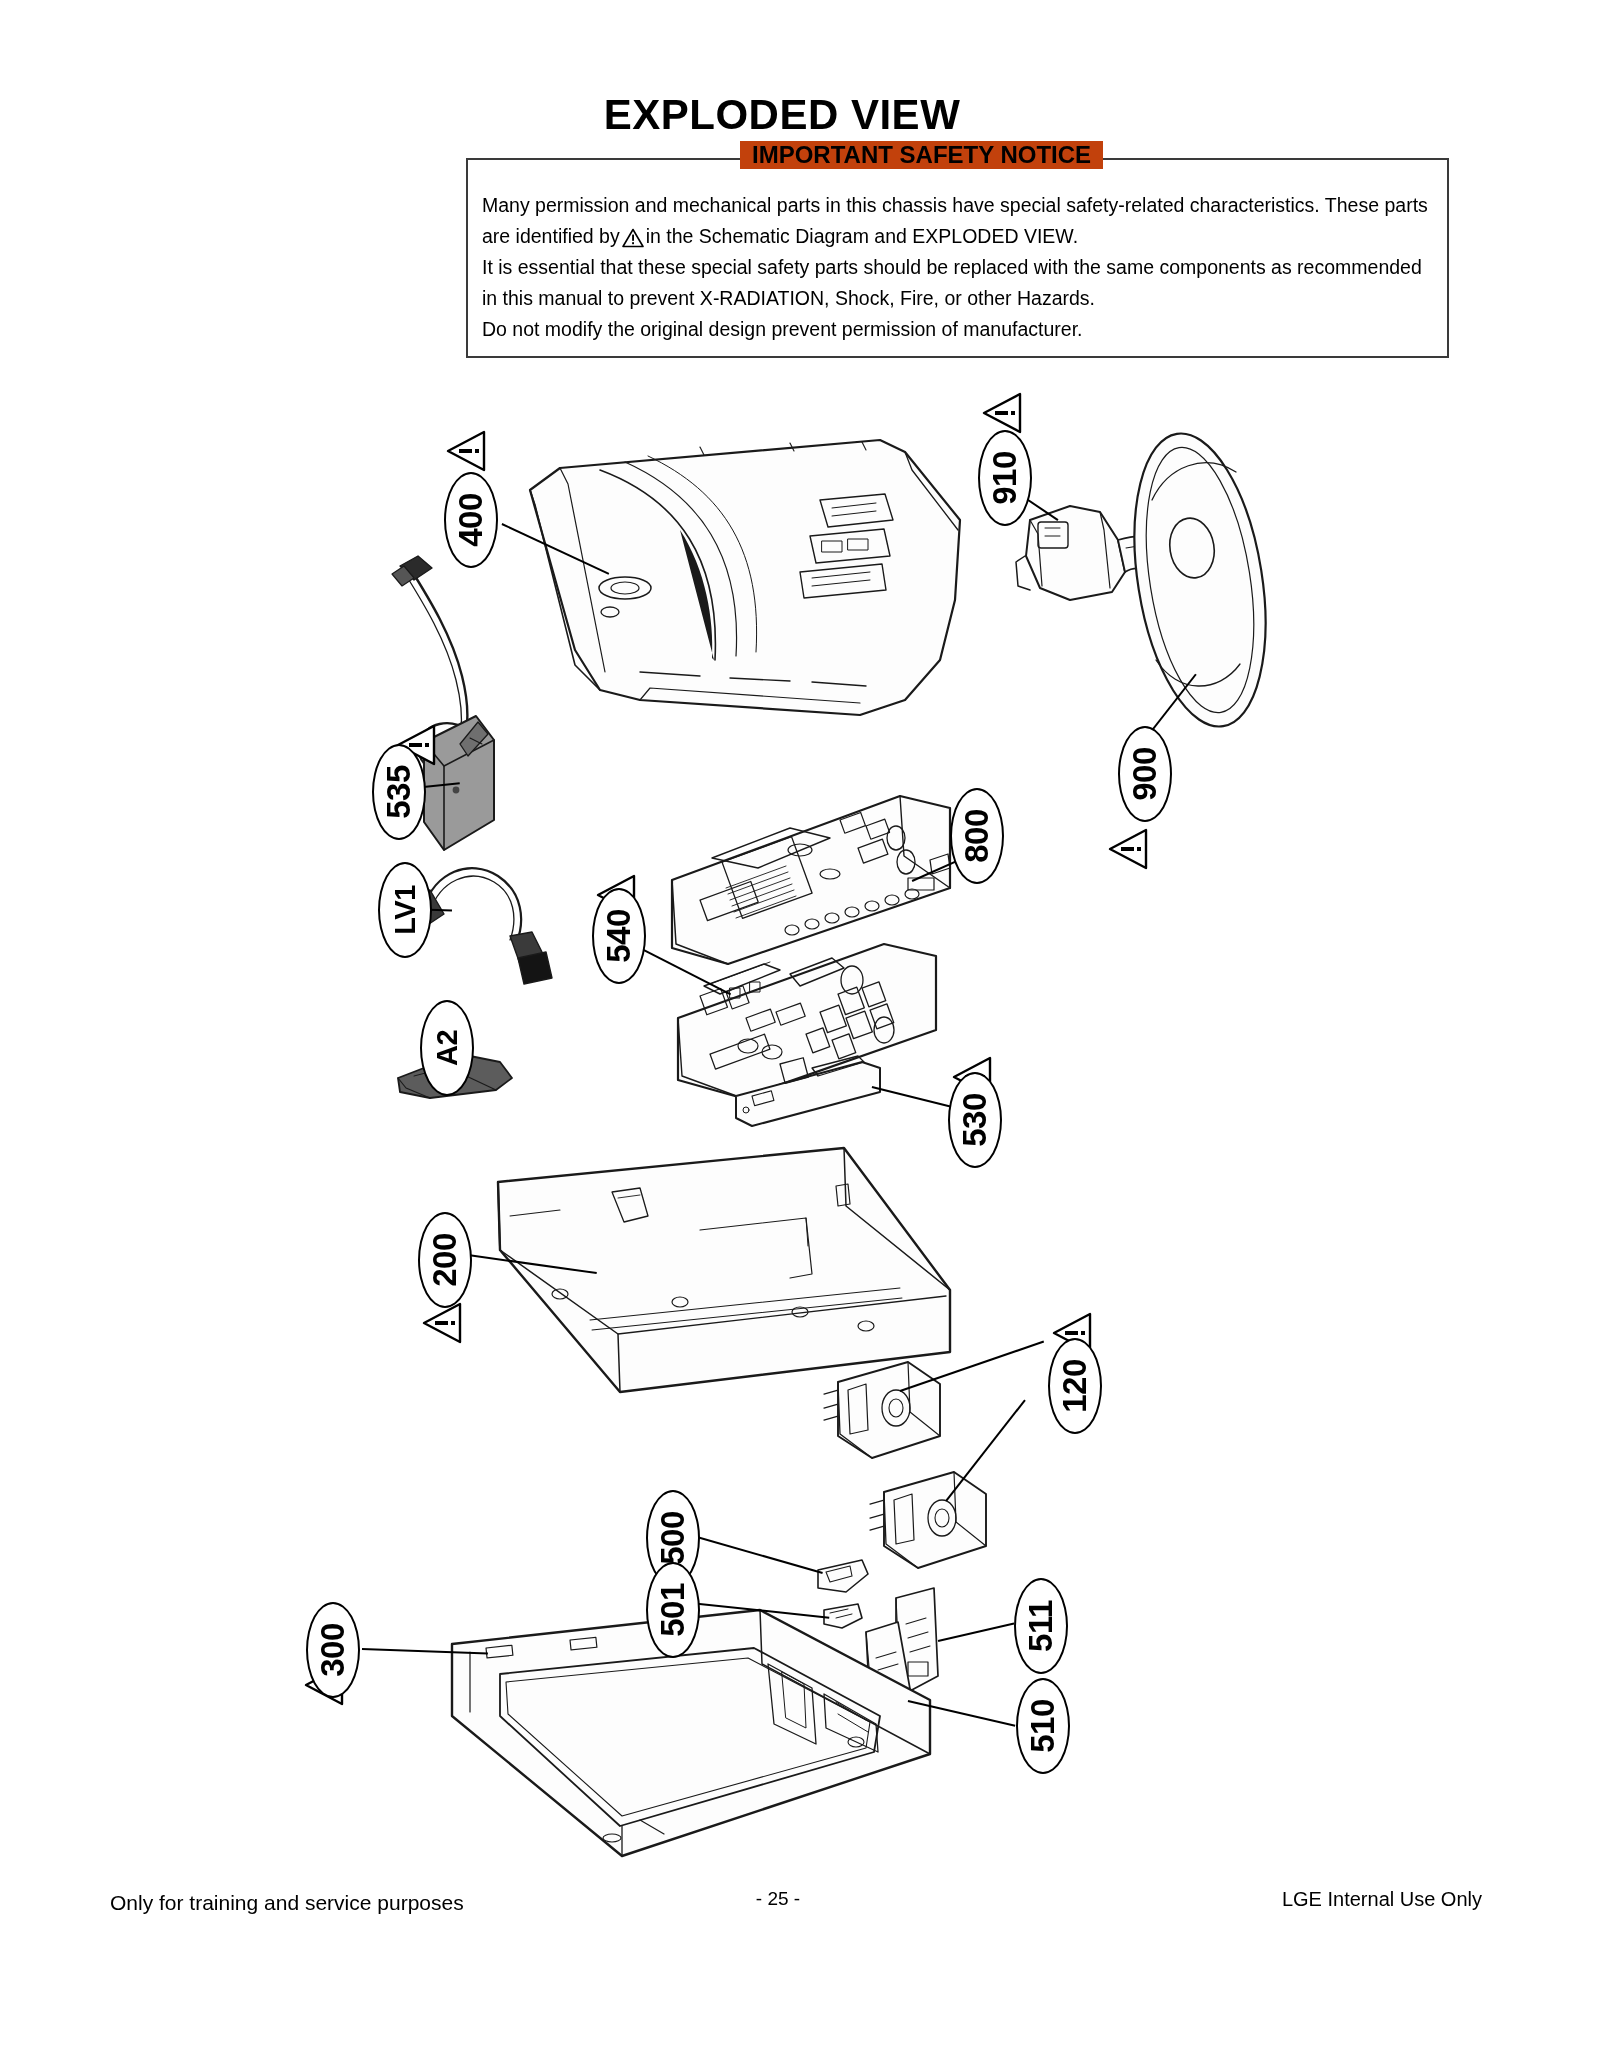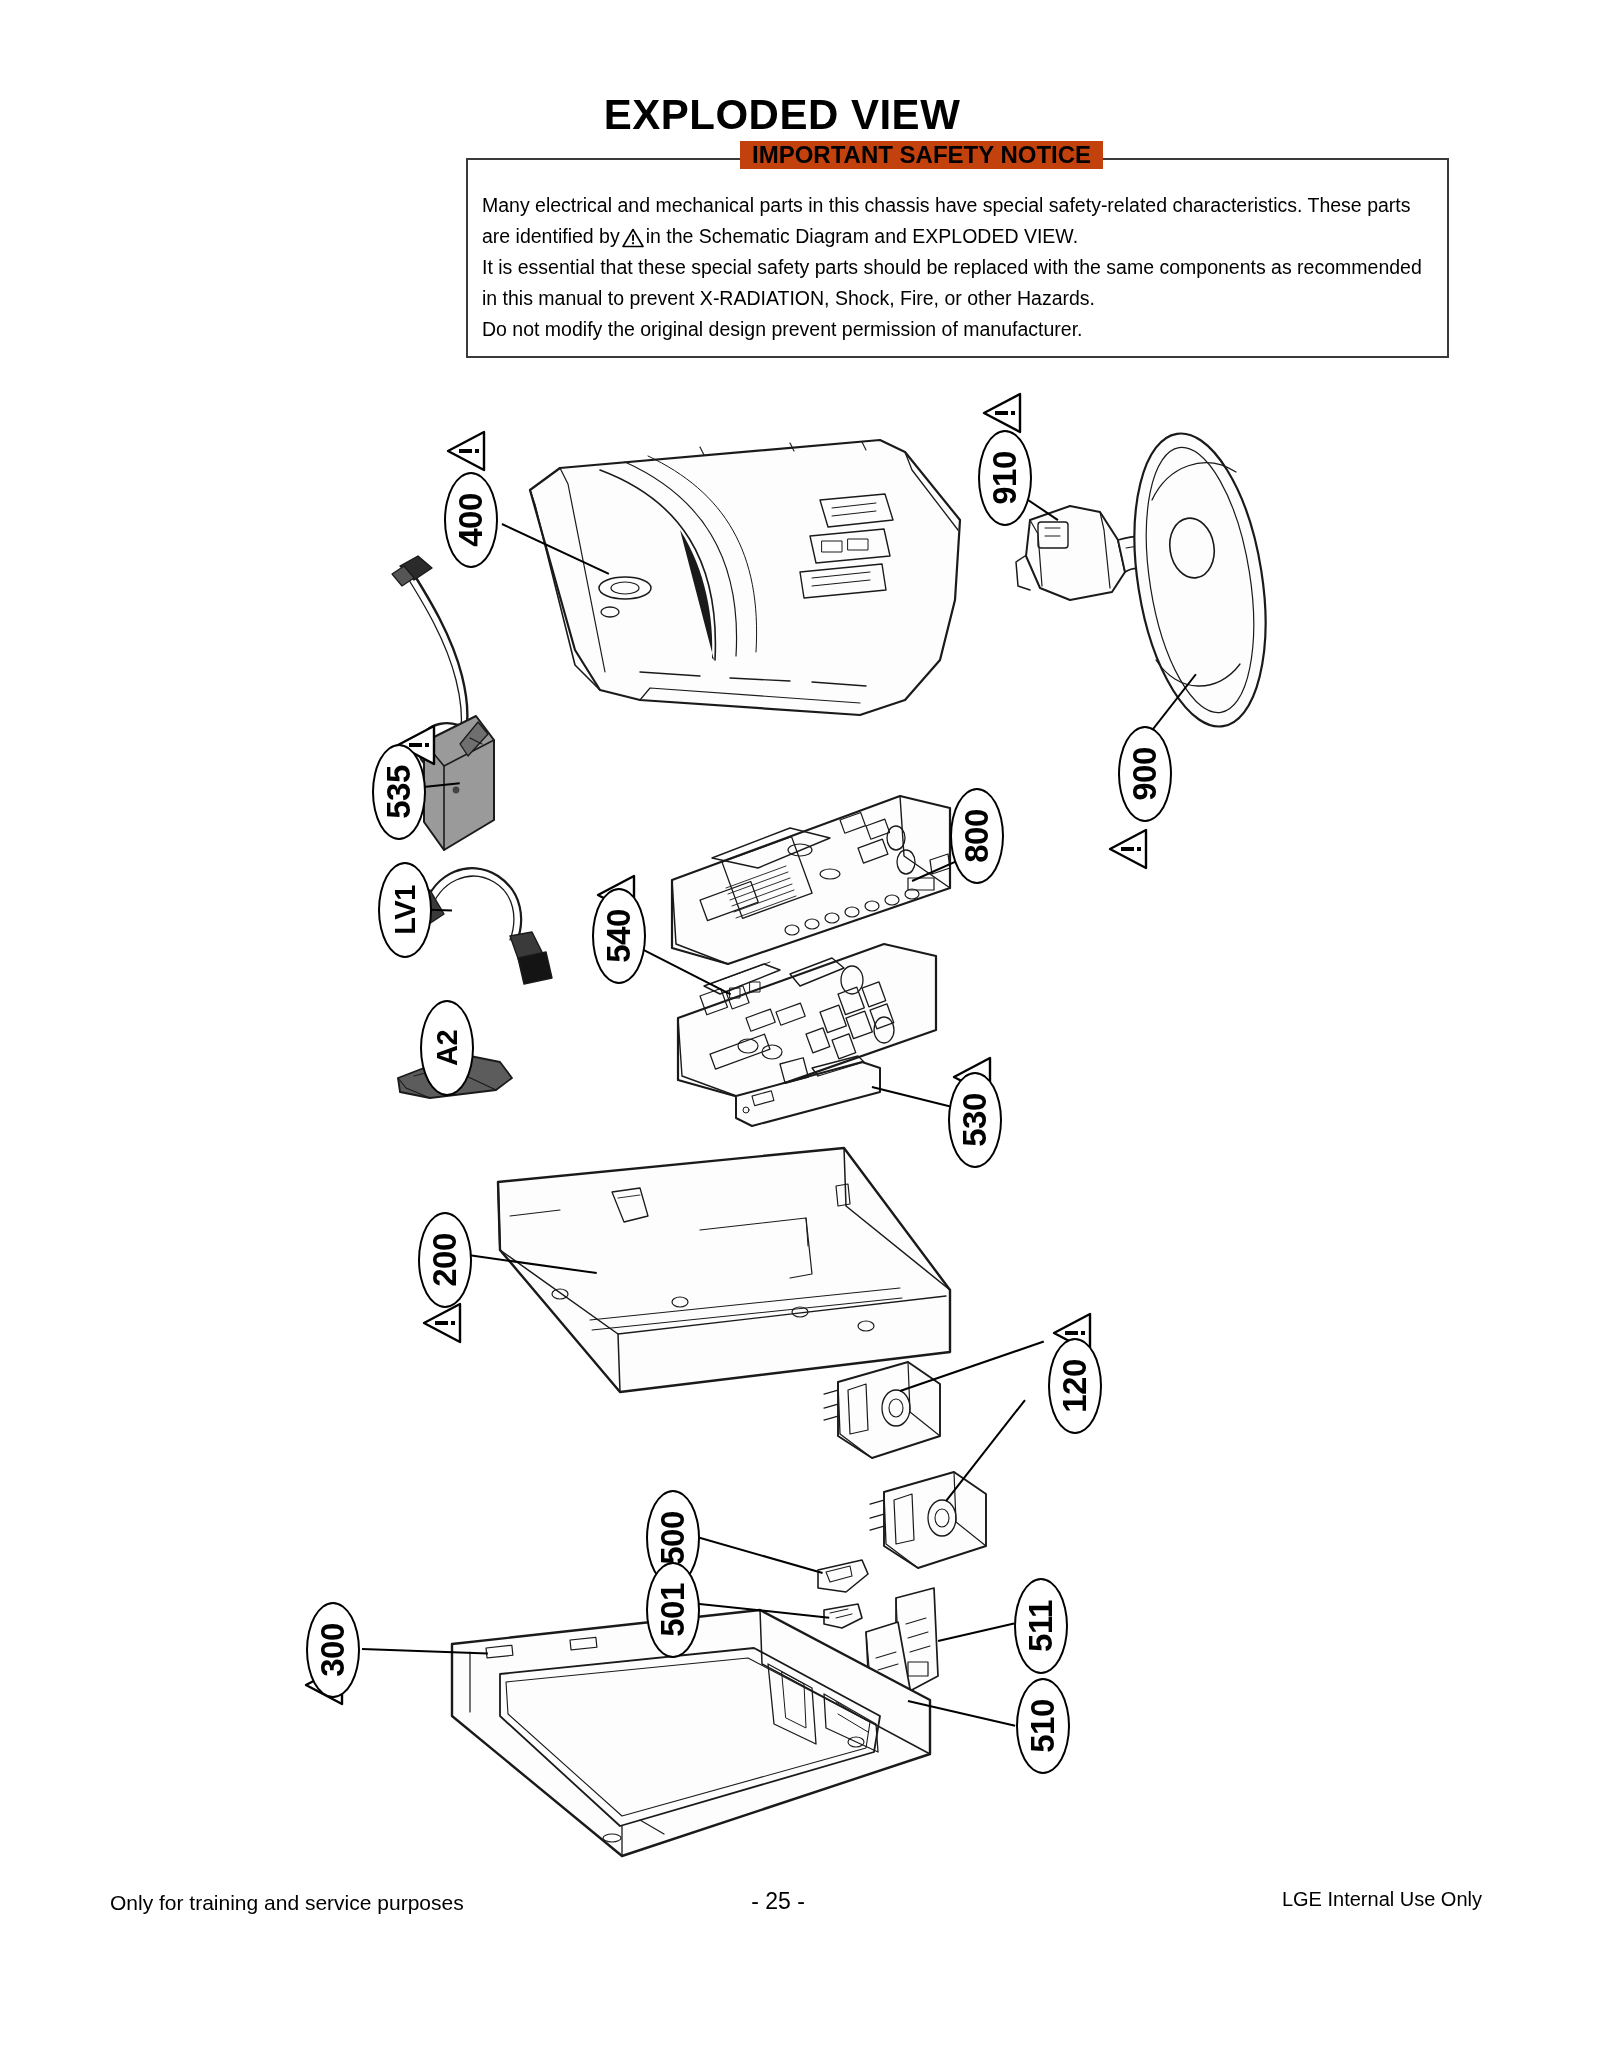--- a/index.html
+++ b/index.html
@@ -86,42 +86,42 @@
   
   #art{position:absolute;left:0;top:0;width:1600px;height:2071px;pointer-events:none;}
 
   
   #footer-left{
     position:absolute;left:110px;top:1888px;
     font-size:21px;line-height:30px;color:#000;
   }
   #footer-page{
     position:absolute;left:0;top:1888px;width:1556px;
-    text-align:center;font-size:23px;color:#000;
+    text-align:center;font-size:19px;color:#000;
   }
   #footer-right{
     position:absolute;right:118px;top:1888px;
     font-size:20px;color:#000;text-align:center;
   }
 </style>
 </head>
 <body>
 
 <div id="page">
 
   <div id="title">
     <span class="t">EXPLODED VIEW</span>
   </div>
 
   <div id="notice"></div>
   <div id="notice-legend">IMPORTANT SAFETY NOTICE</div>
 
   <div id="notice-body">
     <p>
-      <span>Many electrical and mechanical parts in this chassis have special safety-related characteristics. These parts</span>
+      <span>Many permission and mechanical parts in this chassis have special safety-related characteristics. These parts</span>
     </p>
     <p>
       <span>are identified by</span><span class="inline-tri"><svg viewBox="0 0 22 20">
           <polygon points="11,1.5 21,18.5 1,18.5" fill="none" stroke="#000" stroke-width="1.6" stroke-linejoin="round"></polygon>
           <rect x="10.1" y="6.6" width="1.9" height="6.2" fill="#000"></rect>
           <rect x="10.1" y="14.2" width="1.9" height="2.0" fill="#000"></rect>
         </svg></span><span>in the Schematic Diagram and EXPLODED VIEW.</span>
     </p>
     <p>
       <span>It is essential that these special safety parts should be replaced with the same components as recommended</span>

